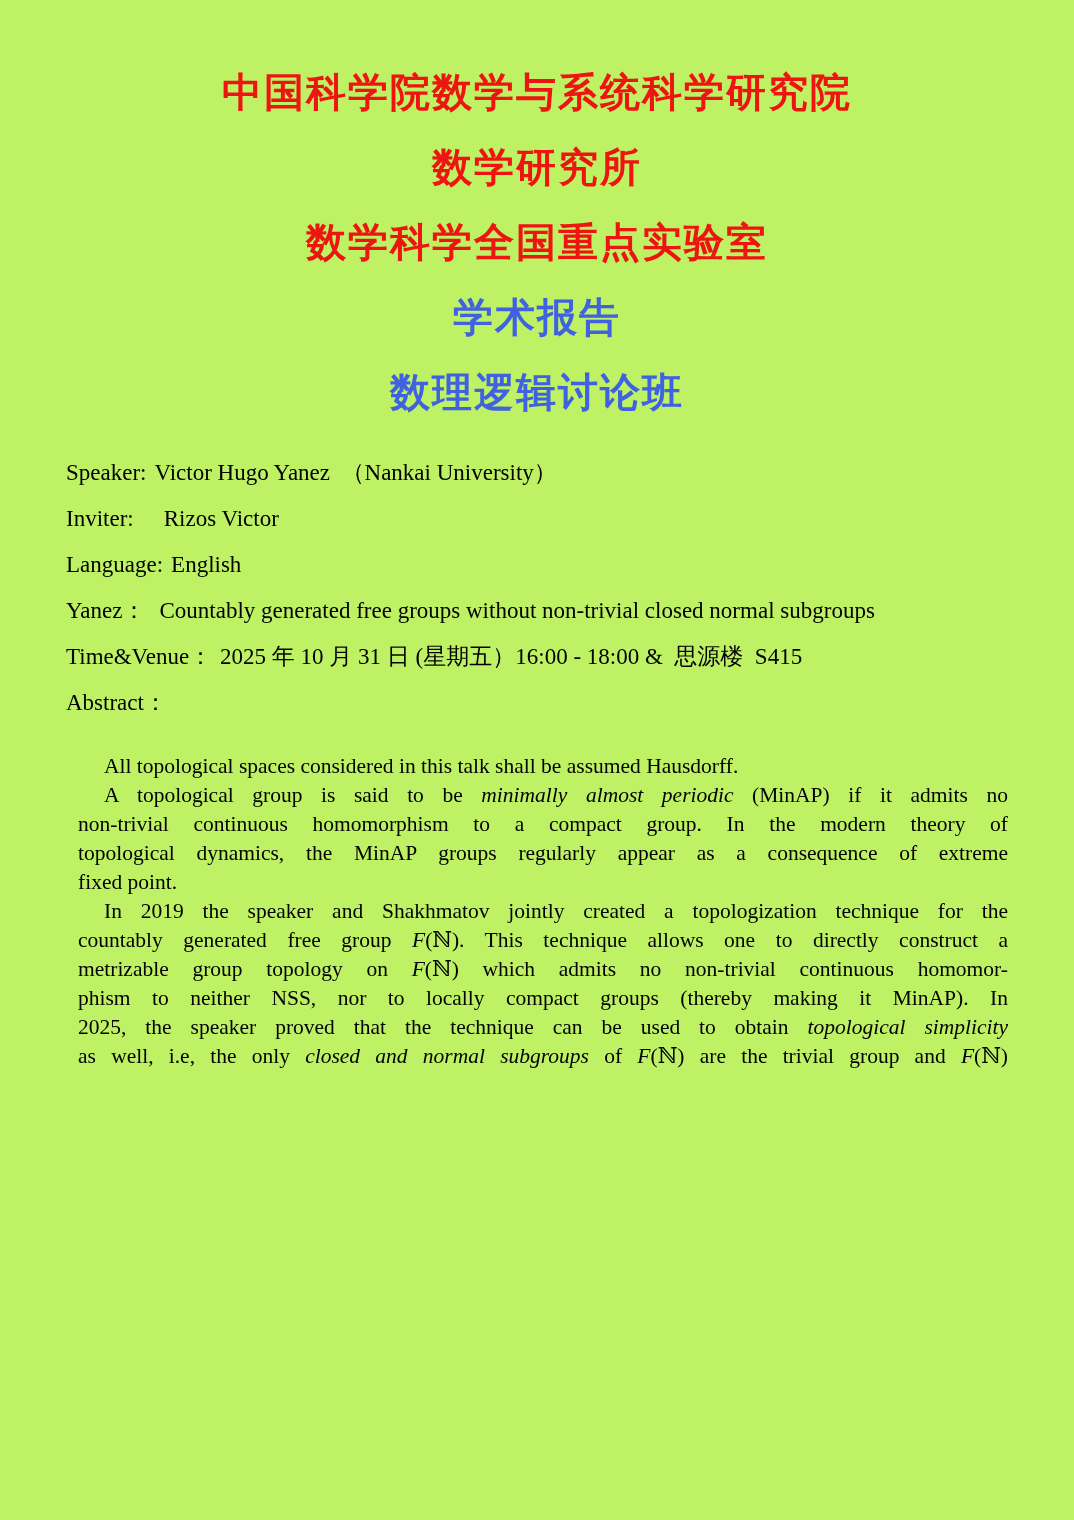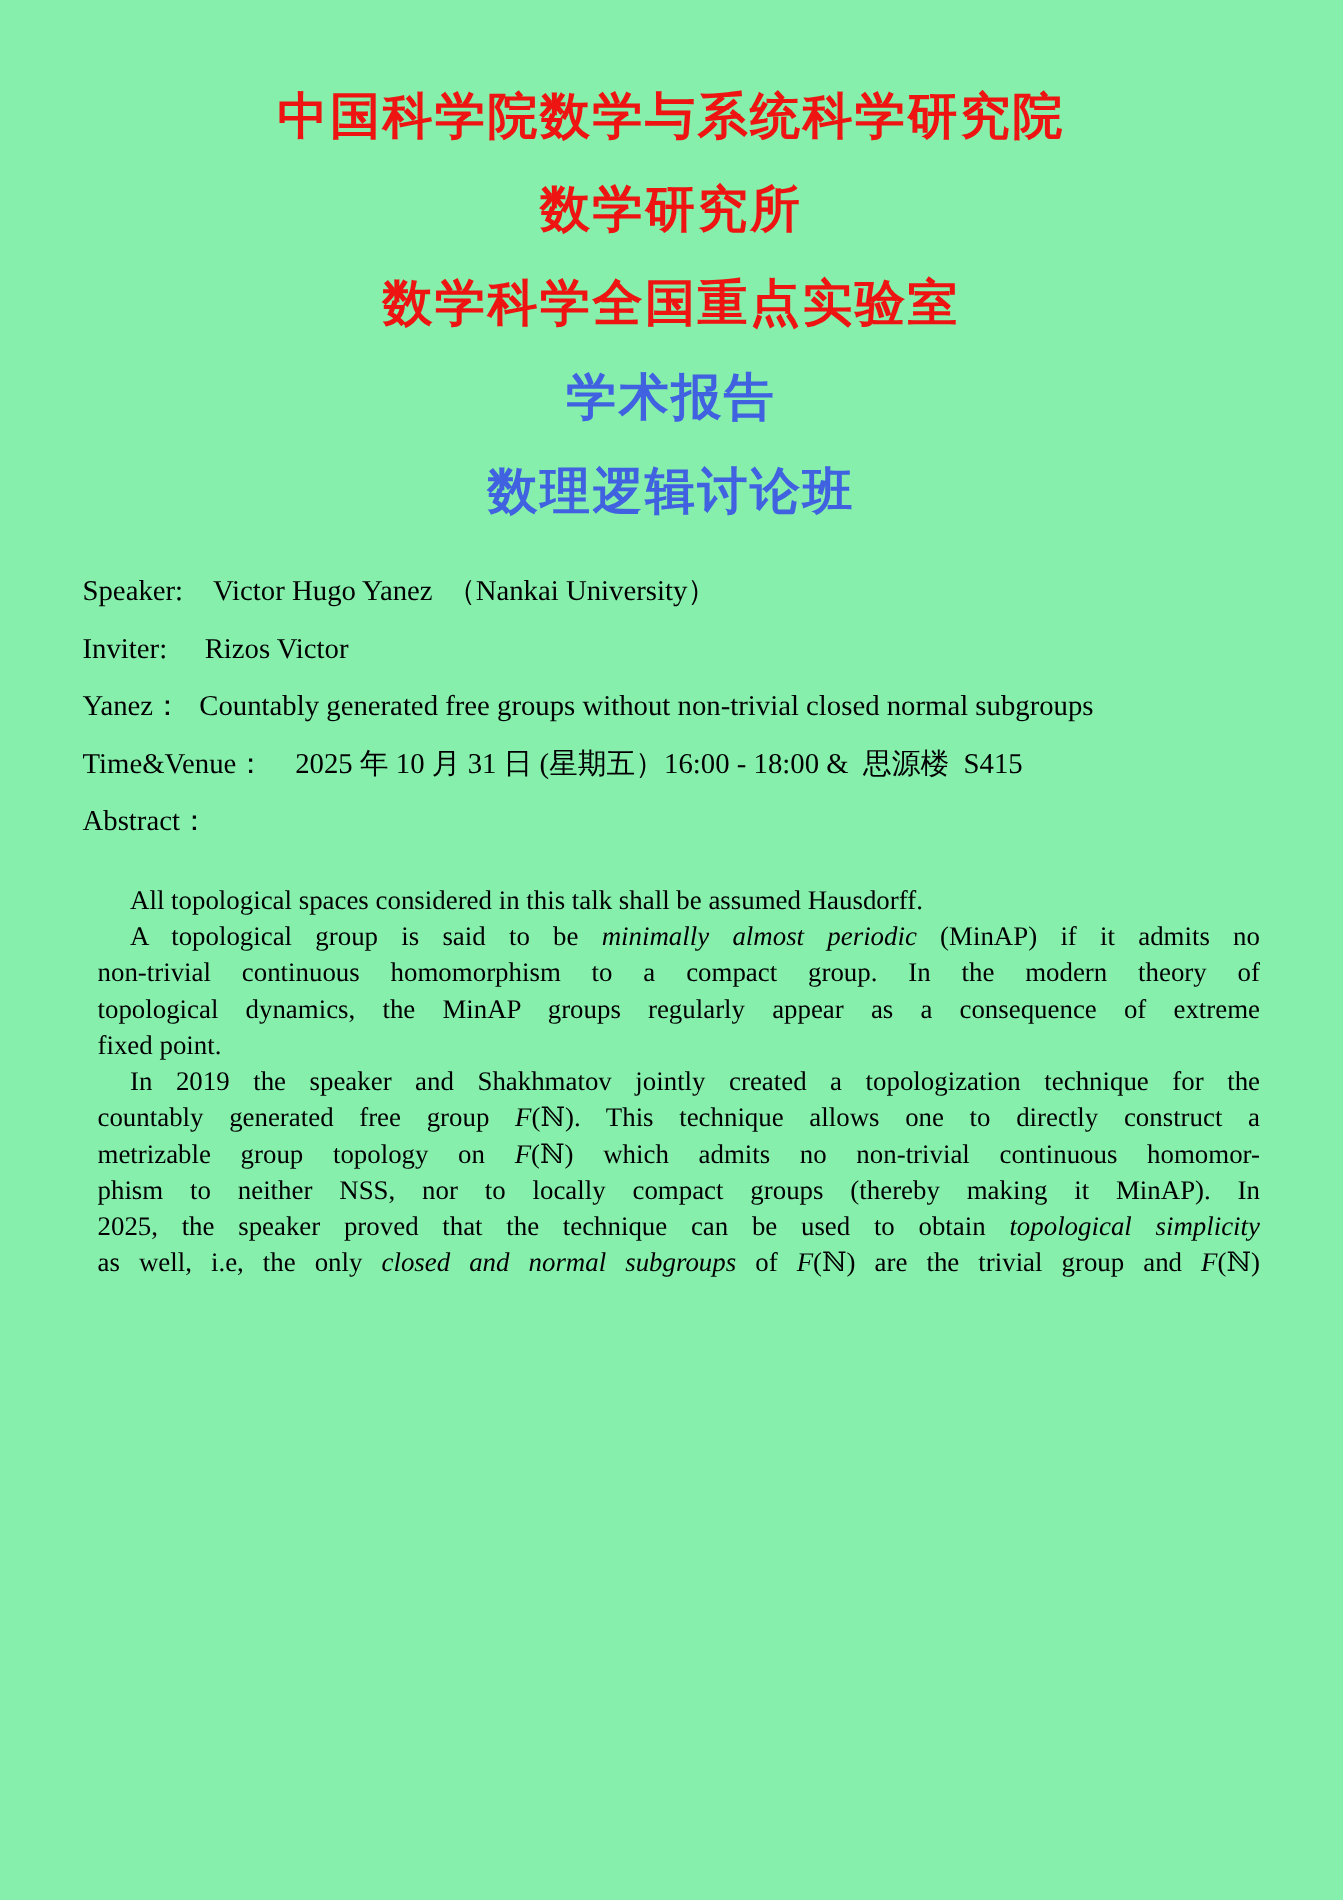--- a/index.html
+++ b/index.html
@@ -1,21 +1,21 @@
 <!DOCTYPE html>
 <html><head>
 <meta charset="utf-8">
 <style>
   html, body { margin: 0; padding: 0; background: #ffffff; }
   .page {
     position: relative;
     width: 1074px;
     height: 1520px;
     margin: 0 auto;
-    background: #86efac;
+    background: #bef264;
     box-sizing: border-box;
     padding: 72px 66px 0 66px;
     overflow: hidden;
     font-family: "Liberation Serif", "DejaVu Serif", serif;
     color: #000000;
   }
   .heading {
     margin: 0 0 33px 0;
     text-align: center;
     font-size: 40px;
@@ -28,21 +28,21 @@
   .heading.blue { color: #4062e1; }
   .info-block { margin-top: 36px; }
   .info-line {
     margin: 0;
     font-size: 23px;
     line-height: 46px;
     white-space: pre-wrap;
     font-family: "Liberation Serif", "DejaVu Serif", "DejaVu Sans", serif;
   }
   .ilabel { }
-  .ivalue.gap-sm { padding-left: 8px; margin-left: 16px; }
+  .ivalue.gap-sm { padding-left: 8px; }
   .ivalue.gap-md { padding-left: 14px; }
   .ivalue.gap-lg { padding-left: 30px; }
   .abstract {
     margin: 26px 0 0 12px;
     width: 930px;
     font-size: 21.5px;
     line-height: 29px;
     font-family: "Liberation Serif", "DejaVu Serif", "DejaVu Sans", serif;
   }
   .abs-par { margin: 0; }
@@ -58,20 +58,21 @@
 
   <h1 class="heading red">中国科学院数学与系统科学研究院</h1>
   <h1 class="heading red">数学研究所</h1>
   <h1 class="heading red">数学科学全国重点实验室</h1>
   <h2 class="heading blue">学术报告</h2>
   <h2 class="heading blue">数理逻辑讨论班</h2>
 
   <div class="info-block">
     <p class="info-line"><span class="ilabel">Speaker:</span><span class="ivalue gap-sm">Victor Hugo Yanez  （Nankai University）</span></p>
     <p class="info-line"><span class="ilabel">Inviter:</span><span class="ivalue gap-lg">Rizos Victor</span></p>
+    <p class="info-line"><span class="ilabel">Language:</span><span class="ivalue gap-sm">English</span></p>
     <p class="info-line"><span class="ilabel">Yanez：</span><span class="ivalue gap-md">Countably generated free groups without non-trivial closed normal subgroups</span></p>
     <p class="info-line"><span class="ilabel">Time&amp;Venue：</span><span class="ivalue gap-sm">2025 年 10 月 31 日 (星期五）16:00 - 18:00 &amp;  思源楼  S415</span></p>
     <p class="info-line"><span class="ilabel">Abstract：</span></p>
   </div>
 
   <div class="abstract">
     <div class="abs-par">
       <div class="abs-line last indent">All topological spaces considered in this talk shall be assumed Hausdorff.</div>
     </div>
     <div class="abs-par">

